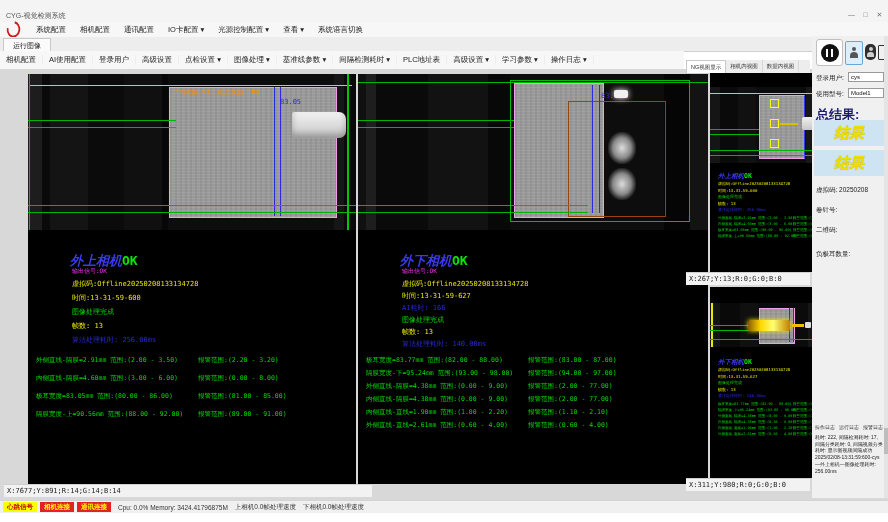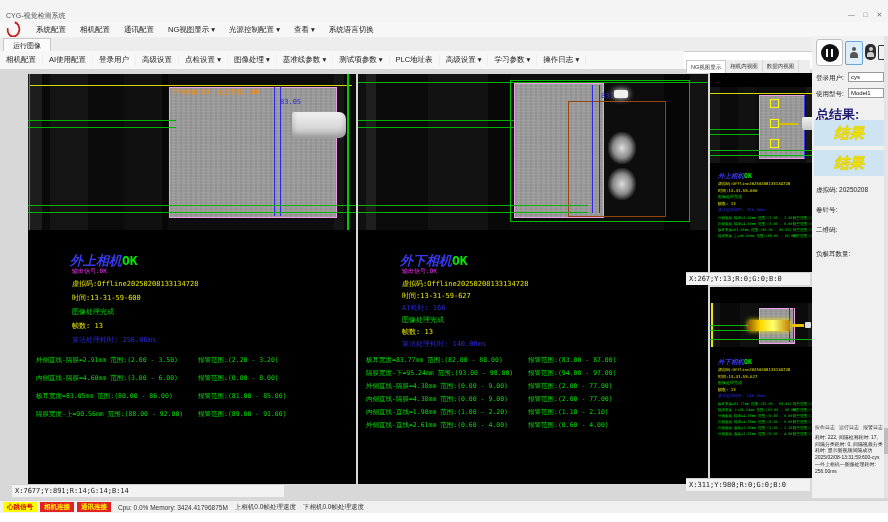--- a/index.html
+++ b/index.html
@@ -18,21 +18,21 @@
   #main-tab{left:3px;top:1px;height:12px;padding:0 9px;background:#fbfbfb;border:1px solid #c8c8c8;border-bottom:none;font-size:7px;line-height:13px;color:#222;}
   #toolbar{left:0;top:51px;width:684px;height:18px;background:#f7f7f7;display:flex;align-items:center;}
   .tool-item{font-size:7.5px;color:#222;padding:0 6px;white-space:nowrap;border-right:1px solid #eee;}
 
   
   #mainbg{left:0;top:69px;width:888px;height:431px;background:#d8d8d8;}
   .panel{background:#000;overflow:hidden;margin-left:24px;}
   #left-panel{left:4px;top:74px;width:328px;height:410px;}
   #center-panel{left:334px;top:74px;width:350px;height:410px;}
   .coordbar{background:#f2f2f2;border-top:1px solid #cfcfcf;font-family:"DejaVu Sans Mono",monospace;font-size:7px;color:#222;line-height:13px;padding-left:3px;box-sizing:border-box;}
-  #left-coord{left:12px;top:484px;width:272px;height:13px;}
+  #left-coord{left:4px;top:484px;width:368px;height:13px;}
   #center-coord{left:334px;top:484px;width:350px;height:13px;}
 
   
   .scene{left:0;top:0;right:0;height:156px;overflow:hidden;}
   .hline{height:1px;}
   .green{background:#00b400;}
   .yellow-l{background:#d6d600;}
   .noise-rect{background:#9a9a9a;background-image:repeating-linear-gradient(0deg,rgba(255,255,255,.07) 0 1px,transparent 1px 3px),repeating-linear-gradient(90deg,rgba(0,0,0,.06) 0 2px,transparent 2px 5px);}
   .pinkb{border:1px solid #ef9fe8;}
   .bluev{border-left:1px solid #2a2ae0;border-right:1px solid #2a2ae0;}
@@ -108,42 +108,42 @@
     <div class="abs win-btn" style="right:2px;">✕</div>
   </div>
 
   <div class="abs" id="menubar">
     <div id="logo"></div>
     <div style="display:flex;">
 
     <span class="menu-item">系统配置</span>
         <span class="menu-item">相机配置</span>
         <span class="menu-item">通讯配置</span>
-        <span class="menu-item">NG视图显示 ▾</span>
+        <span class="menu-item">IO卡配置 ▾</span>
         <span class="menu-item">光源控制配置 ▾</span>
         <span class="menu-item">查看 ▾</span>
         <span class="menu-item">系统语言切换</span>
       </div>
   </div>
 
   <div class="abs" id="tabrow">
     <div class="abs" id="main-tab">运行图像</div>
   </div>
 
   <div class="abs" id="toolbar">
     <div style="display:flex;">
 
     <span class="tool-item">相机配置</span>
         <span class="tool-item">AI使用配置</span>
         <span class="tool-item">登录用户</span>
         <span class="tool-item">高级设置</span>
         <span class="tool-item">点检设置 ▾</span>
         <span class="tool-item">图像处理 ▾</span>
         <span class="tool-item">基准线参数 ▾</span>
-        <span class="tool-item">测试项参数 ▾</span>
+        <span class="tool-item">间隔检测耗时 ▾</span>
         <span class="tool-item">PLC地址表</span>
         <span class="tool-item">高级设置 ▾</span>
         <span class="tool-item">学习参数 ▾</span>
         <span class="tool-item">操作日志 ▾</span>
       </div>
   </div>
 
   <div class="abs" id="mainbg"></div>
 
   <div class="abs panel" id="left-panel">

